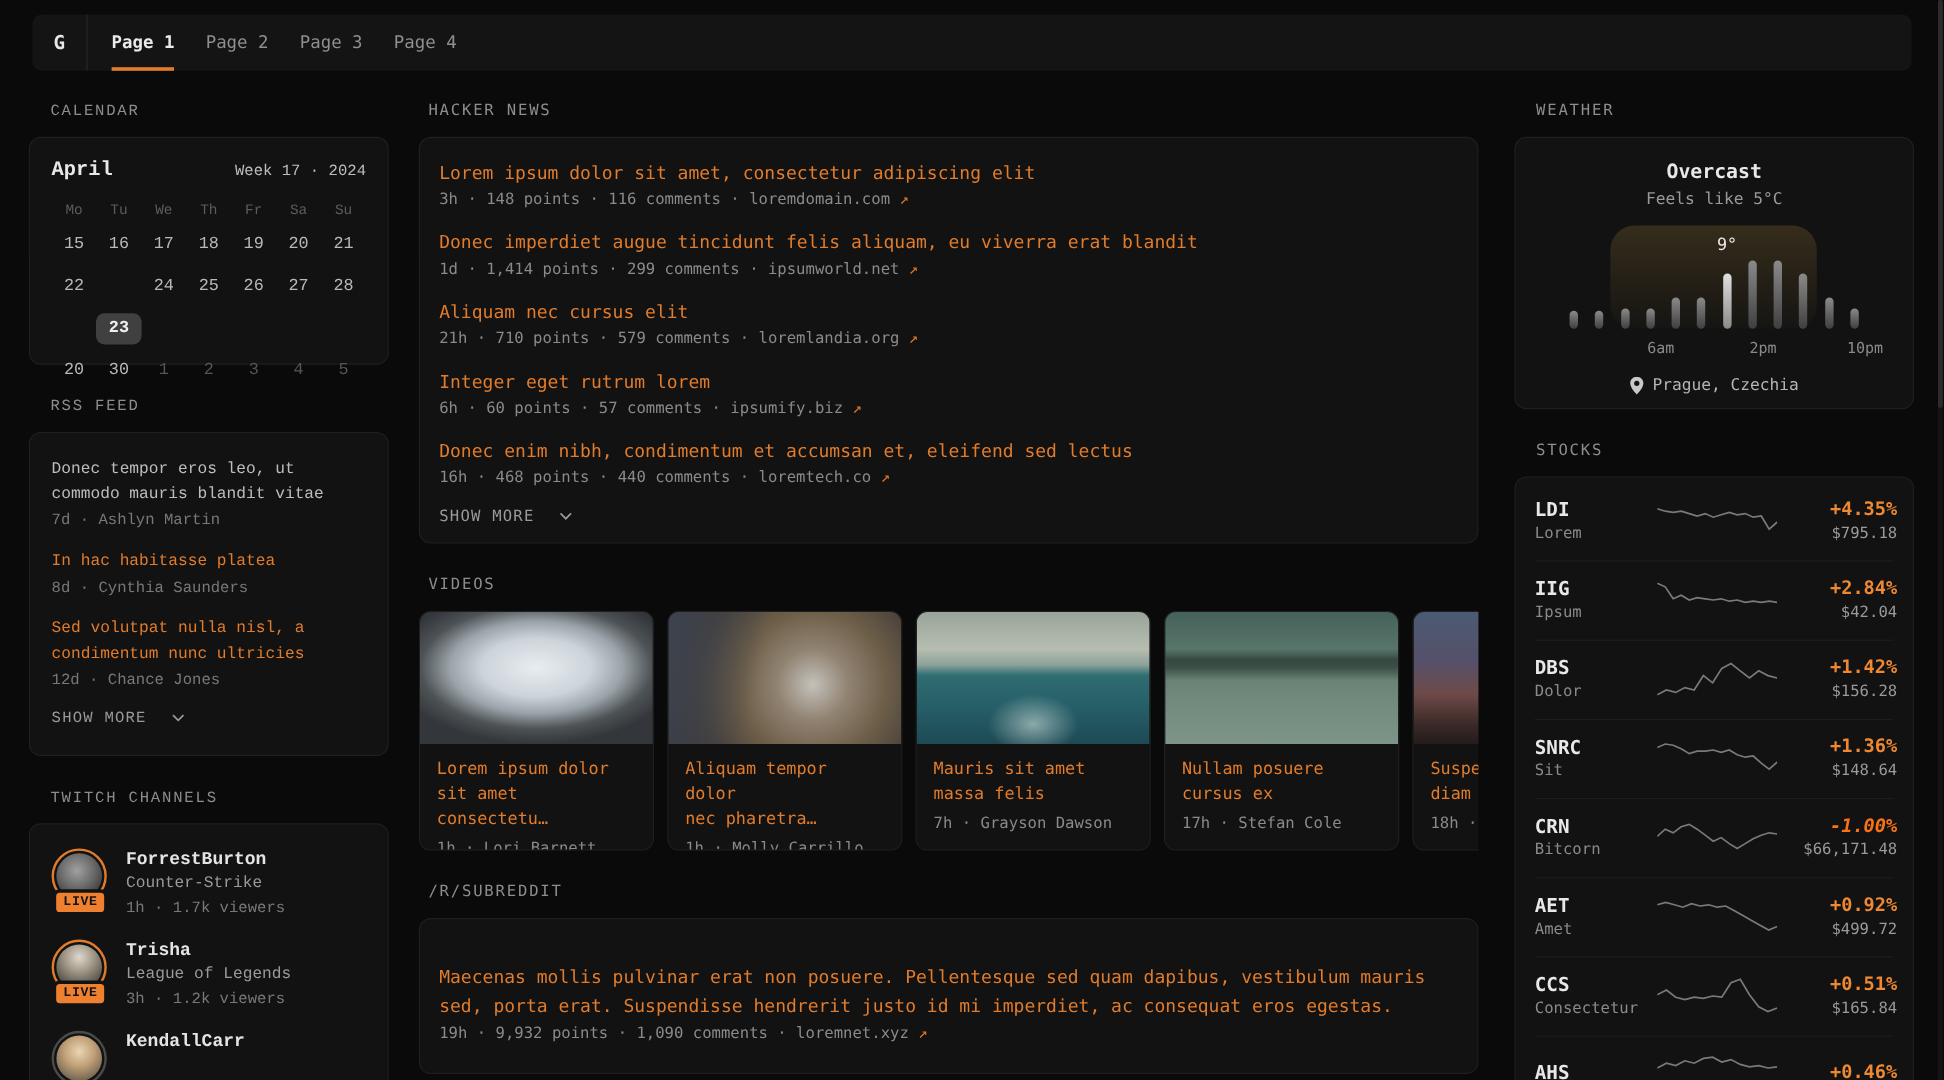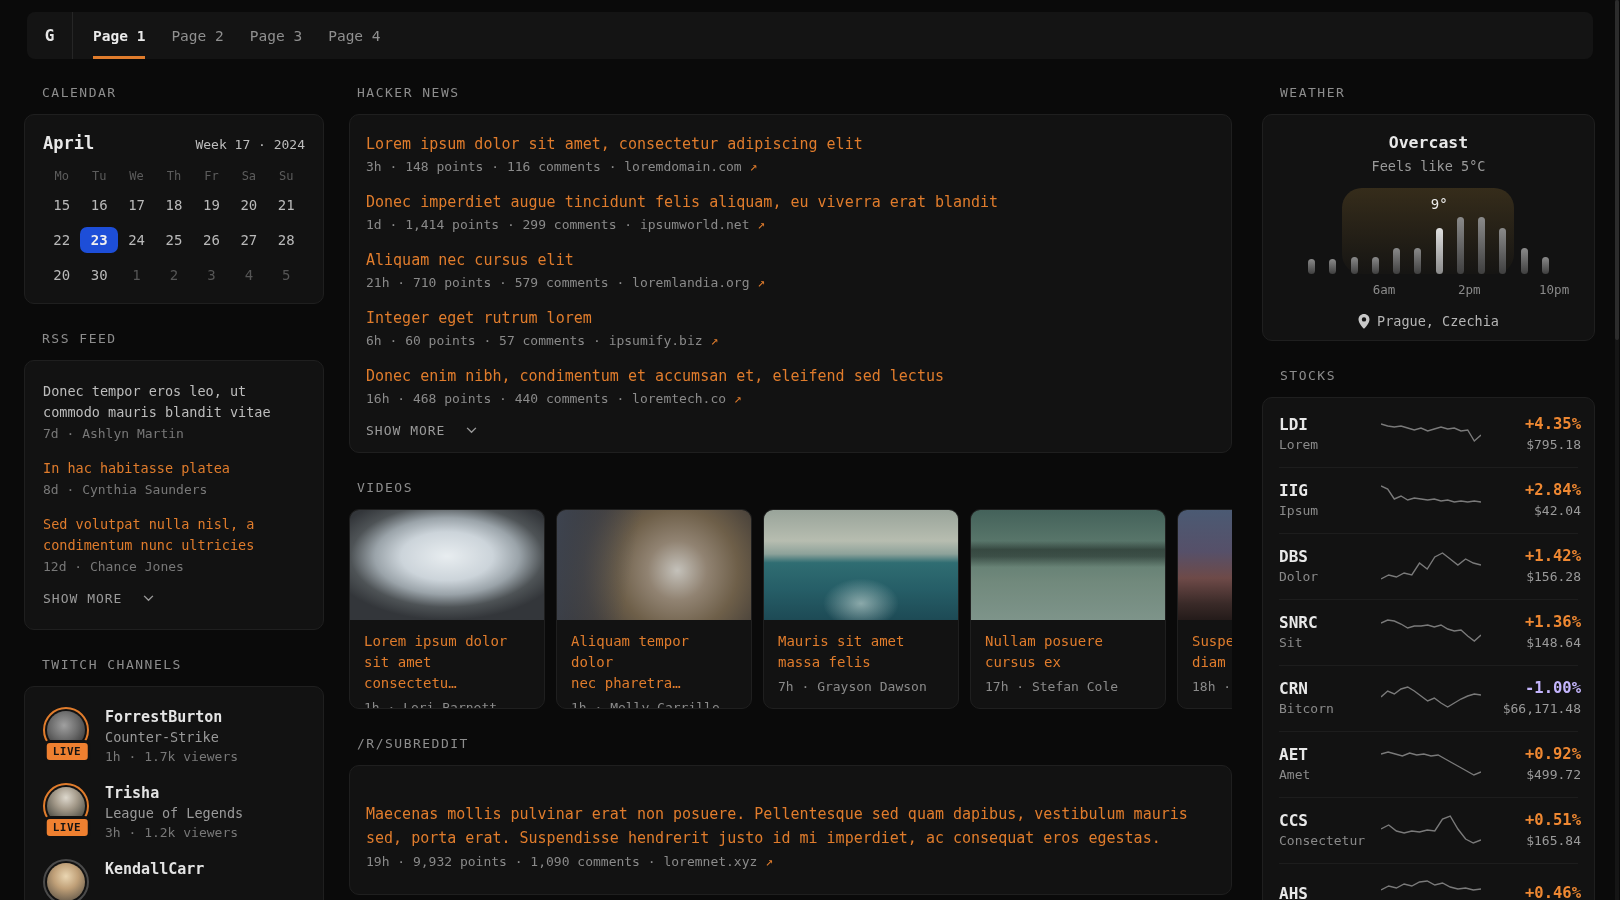--- a/index.html
+++ b/index.html
@@ -18,37 +18,37 @@
   .logo-box { width:46px; display:flex; align-items:center; justify-content:center;
     border-right:1px solid #262626; font-size:16px; font-weight:bold; color:#e6e6e6; }
   .tabs { display:flex; align-items:stretch; padding-left:20px; }
   .tab { position:relative; display:flex; align-items:center; margin-right:26px;
     font-size:14.5px; color:#8f8f8f; cursor:pointer; }
   .tab.active { color:#eaeaea; font-weight:bold; }
   .tab.active::after { content:""; position:absolute; left:0; right:0; bottom:0;
     height:3px; background:#e07c2c; }
   
   .content { display:flex; padding:26px 25px 0 24px; height:841px; overflow:hidden; }
-  .col-left  { width:300px; margin-right:25px; flex:none; }
+  .col-left  { width:300px; margin-right:25px; flex:none;font-family:Liberation Mono, monospace; }
   .col-mid   { width:883px; margin-right:30px; flex:none; }
   .col-right { width:333px; flex:none; }
   .section { margin-bottom:27px; }
   .section-title { font-size:13px; letter-spacing:1.5px; color:#8d8d8d; margin:0 0 14px 18px; }
   .col-mid .section-title { margin-left:8px; }
   .card { background:#121212; border:1px solid #1f1f1f; border-radius:10px; }
   
   .cal-card { padding:18px 18px 16px 18px; height:190px; }
   .cal-head { display:flex; justify-content:space-between; align-items:baseline; margin-bottom:16px; }
   .cal-month { font-size:17px; color:#e8e8e8; font-weight:bold; }
   .cal-week  { font-size:13px; color:#bdbdbd; }
   .cal-grid { display:grid; grid-template-columns:repeat(7,1fr); row-gap:9px; text-align:center; }
   .cal-dow { font-size:12px; color:#5c5c5c; }
   .cal-day { font-size:14px; color:#b9b9b9; height:26px; line-height:26px; }
   .cal-day.dim { color:#555555; }
-  .cal-day.selected { background:#1d4ed8; border-radius:7px; color:#f0f0f0; font-weight:bold; }
+  .cal-day.selected { background:#404040; border-radius:7px; color:#f0f0f0; font-weight:bold;margin-top:35px; }
   
   .rss-card { padding:20px 18px 14px 18px; height:270px; }
   .rss-item { margin-bottom:17px; }
   .rss-title { font-size:13.5px; line-height:21px; color:#e07c2c; cursor:pointer; }
   .rss-title.visited { color:#bdbdbd; }
   .feed-meta { font-size:13px; color:#787878; margin-top:3px; }
   .show-more { display:flex; align-items:center; gap:21px; font-size:13px; letter-spacing:1px;
     color:#9a9a9a; cursor:pointer; margin-top:16px; }
   .chev { width:11px; height:7px; }
   
@@ -114,21 +114,21 @@
   .stocks-card { padding:4px 16px; }
   .stock-row { display:flex; align-items:center; padding:12px 0 13px 0; cursor:pointer; }
   .stock-row + .stock-row { border-top:1px solid #1d1d1d; }
   .st-id { width:102px; flex:none; }
   .st-sym { font-size:16px; font-weight:bold; color:#e8e8e8; line-height:21px; }
   .st-name { font-size:13px; color:#8a8a8a; line-height:19px; }
   .st-spark { flex:1; display:flex; justify-content:center; }
   .st-spark svg { width:100px; height:34px; }
   .st-right { width:100px; flex:none; text-align:right; }
   .st-chg { font-size:15.5px; font-weight:bold; line-height:21px; }
-  .st-chg.up { color:#ef8832; } .st-chg.down { color:#c4b5fd; }
+  .st-chg.up { color:#ef8832; } .st-chg.down { color:#f97316;font-style:italic; }
   .st-price { font-size:13px; color:#9a9a9a; line-height:19px; }
   
   .scrollbar-track { position:absolute; top:0; right:1px; width:4px; height:900px; background:#151515; }
   .scrollbar-thumb { position:absolute; top:0; right:0; width:4px; height:340px; background:#2c2c2c; border-radius:2px; }
 </style>
 </head>
 <body>
 
 <nav class="topnav">
   <div class="logo-box">G</div>

